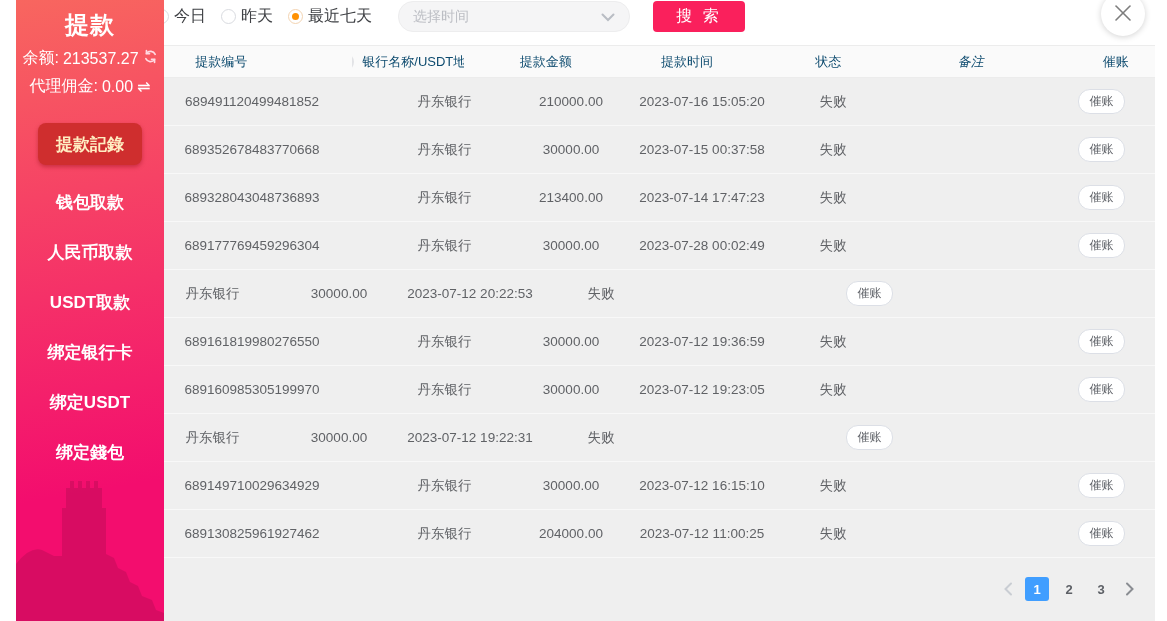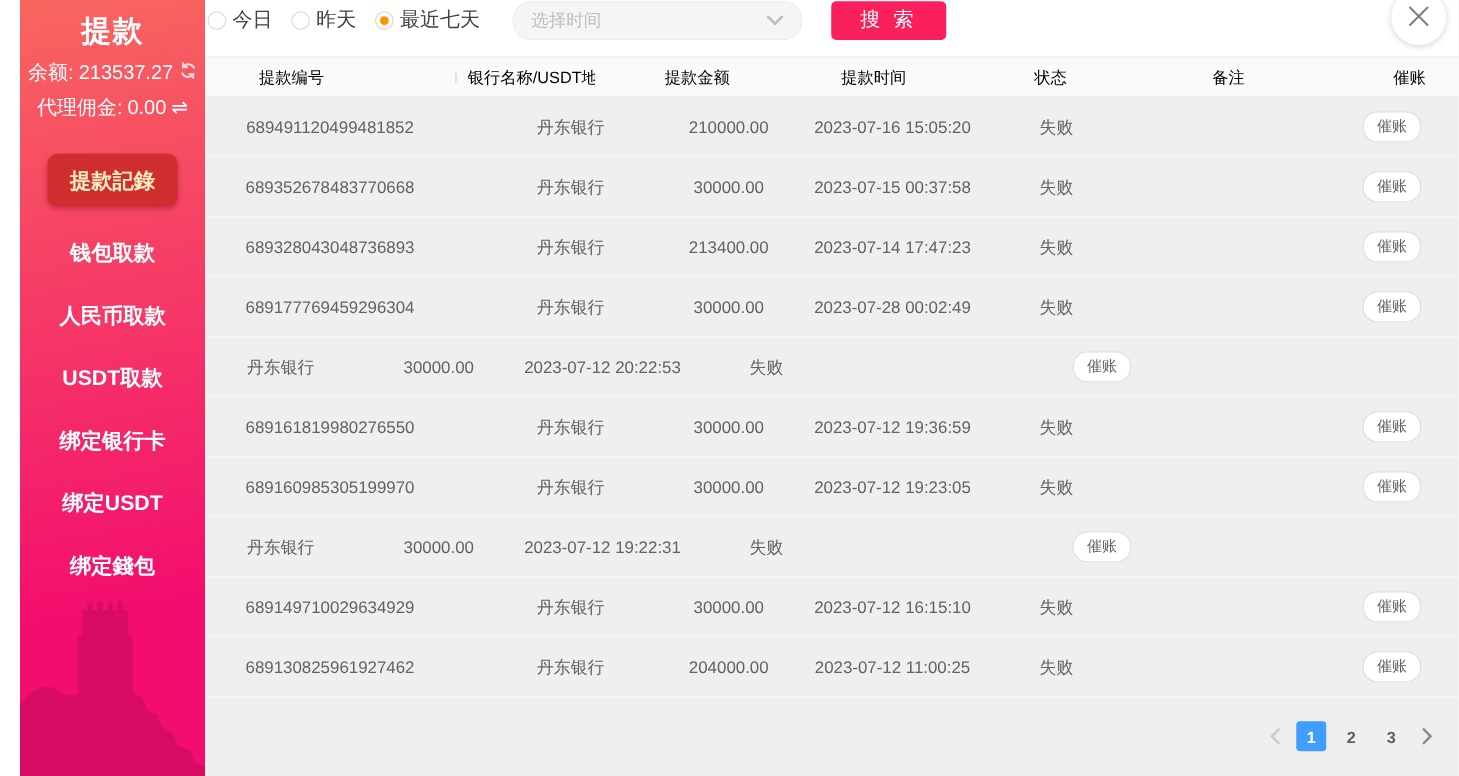--- a/index.html
+++ b/index.html
@@ -26,43 +26,43 @@
   .sidebar-line .uni-icon{font-size:16px;line-height:1;}
   .record-btn{display:block;margin:26px auto 0;width:104px;height:42px;border:none;border-radius:8px;
     background:var(--active-menu-bg);color:var(--active-menu-text);font-size:17px;font-weight:bold;
     box-shadow:0 2px 4px rgba(120,0,0,.35);cursor:pointer;font-family:inherit;}
   .menu{margin-top:18px;position:relative;z-index:2;}
   .menu-item{font-size:17px;font-weight:bold;color:#fff;height:24px;line-height:24px;margin-top:26px;cursor:pointer;}
   .menu-item:first-child{margin-top:0;}
   .wall{position:absolute;left:0;bottom:0;width:148px;height:175px;opacity:.22;z-index:1;}
 
   
-  .main{position:absolute;left:148px;top:0;width:1019px;height:621px;background:var(--row-bg);}
+  .main{position:absolute;left:136px;top:0;width:1019px;height:621px;background:var(--row-bg);}
 
   
   .toolbar{position:relative;height:45px;background:#fff;display:flex;align-items:flex-start;padding:1px 0 0 18px;}
   .radio-group{display:flex;align-items:center;height:30px;gap:15px;}
   .radio-item{display:flex;align-items:center;gap:5px;cursor:pointer;}
   .radio-dot{width:15px;height:15px;border-radius:50%;border:1px solid #d9dbe0;background:#fff;position:relative;flex:0 0 auto;}
   .radio-item.selected .radio-dot{border-color:#f3d4b2;}
   .radio-item.selected .radio-dot::after{content:"";position:absolute;left:3px;top:3px;width:7px;height:7px;border-radius:50%;background:var(--radio-selected);}
   .radio-label{font-size:16px;color:#3f4145;}
   .date-select{margin-left:26px;width:232px;height:31px;background:#f5f5f6;border:1px solid #ededee;border-radius:15px;
     display:flex;align-items:center;justify-content:space-between;padding:0 14px;cursor:pointer;}
   .date-placeholder{font-size:14px;color:#bcbec4;}
   .search-btn{margin-left:23px;width:92px;height:31px;border:none;border-radius:4px;background:var(--search-btn-bg);
     color:#fff;font-size:16px;letter-spacing:3px;cursor:pointer;font-family:inherit;}
   .close-btn{position:absolute;left:965px;top:-8px;width:44px;height:44px;border-radius:50%;background:#fff;border:none;
     box-shadow:0 1px 6px rgba(0,0,0,.18);display:flex;align-items:center;justify-content:center;cursor:pointer;z-index:5;}
 
   
   .thead{height:33px;background:#fafafa;border-top:1px solid #ececec;border-bottom:1px solid #ececec;
-    display:flex;align-items:center;color:#000000;font-size:13px;gap:45px;}
+    display:flex;align-items:center;color:#0c4a6e;font-size:13px;gap:45px;}
   .th,.td{display:flex;align-items:center;justify-content:center;gap:8px;overflow:hidden;white-space:nowrap;}
-  .c1{width:232px;} .c2{width:153px;} .c3{width:100px;} .c4{width:162px;} .c5{width:100px;} .c6{width:165px;} .c7{width:107px;}
+  .c1{width:232px;} .c2{width:153px;} .c3{width:100px;} .c4{width:162px;} .c5{width:100px;} .c6{width:165px;font-style:italic;} .c7{width:107px;}
   .filter-circle{width:18px;height:18px;border-radius:50%;background:#e2e3e6;display:flex;align-items:center;justify-content:center;flex:0 0 auto;cursor:pointer;}
   .tbody .trow{height:48px;background:var(--row-bg);display:flex;align-items:center;
     border-bottom:1px solid #f8f8f8;color:var(--row-text);font-size:13.5px;}
   .collect-btn{width:47px;height:25px;background:#fff;border:1px solid #dcdfe6;border-radius:12px;
     color:#5f6268;font-size:12px;cursor:pointer;font-family:inherit;}
 
   
   .tfooter{height:62px;background:var(--row-bg);display:flex;align-items:center;justify-content:flex-end;padding-right:16px;}
   .pagination{display:flex;align-items:center;gap:8px;}
   .page-btn{min-width:24px;height:24px;display:flex;align-items:center;justify-content:center;

